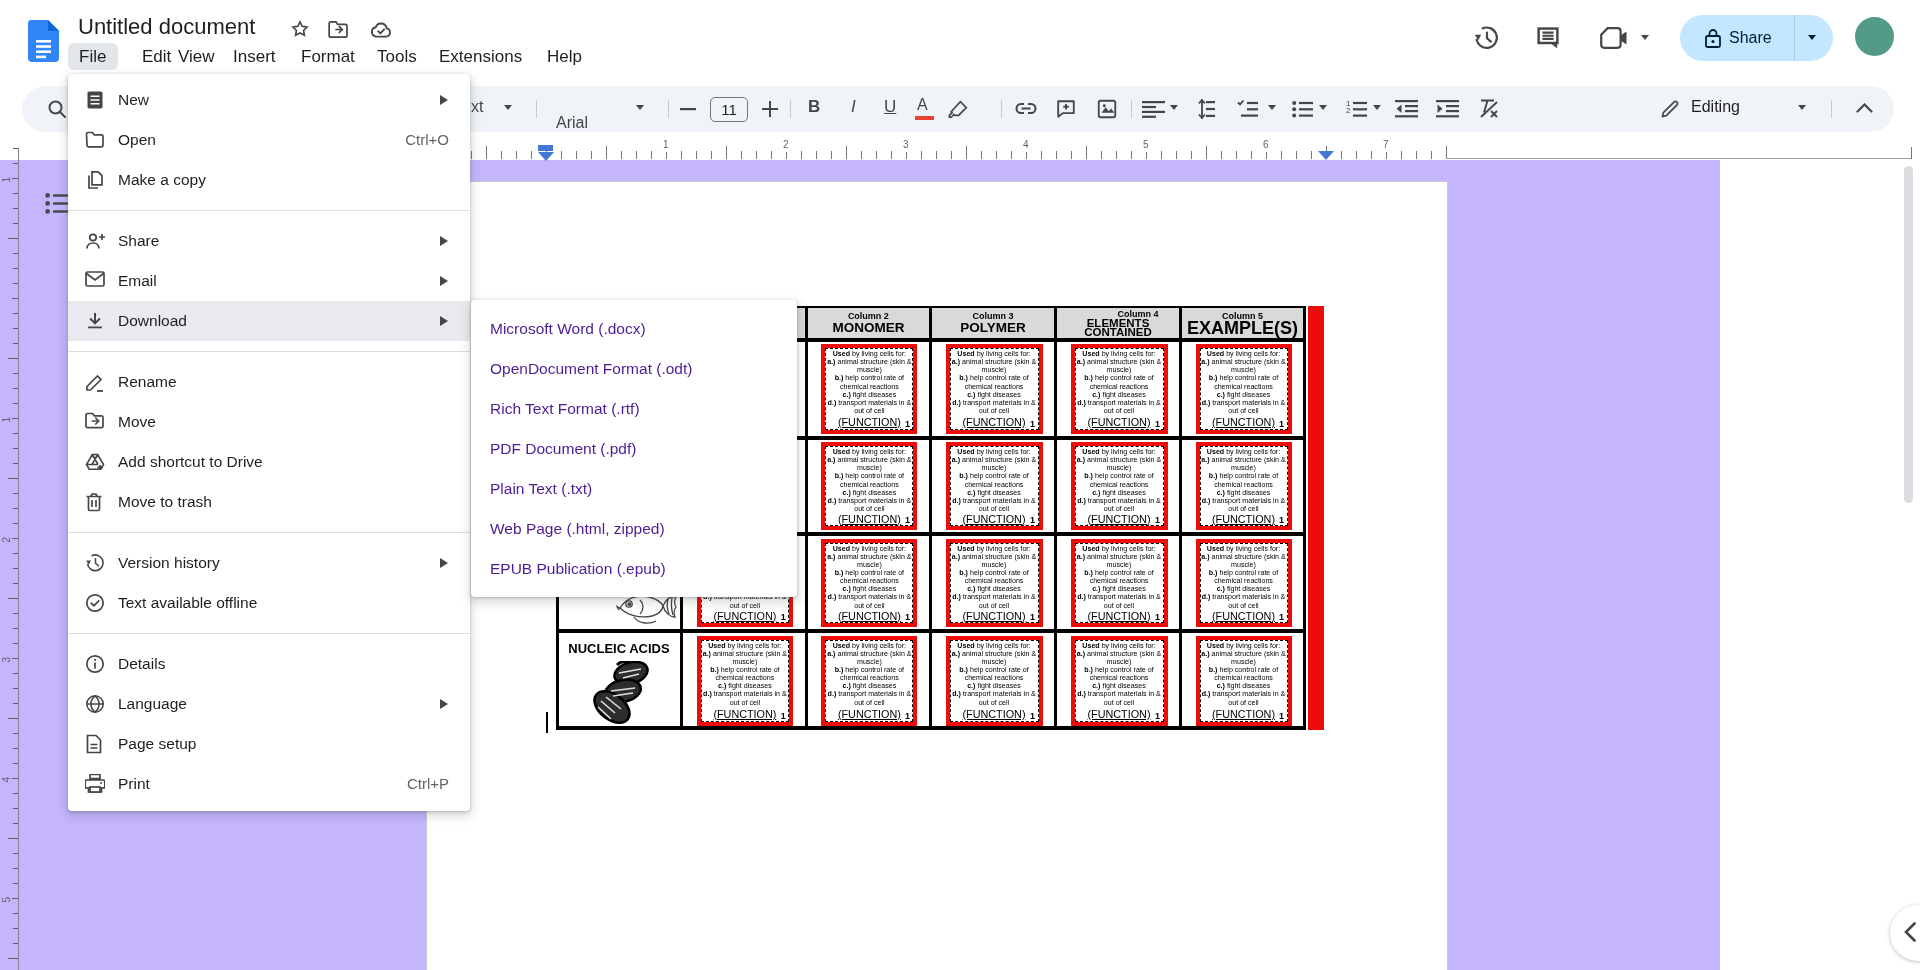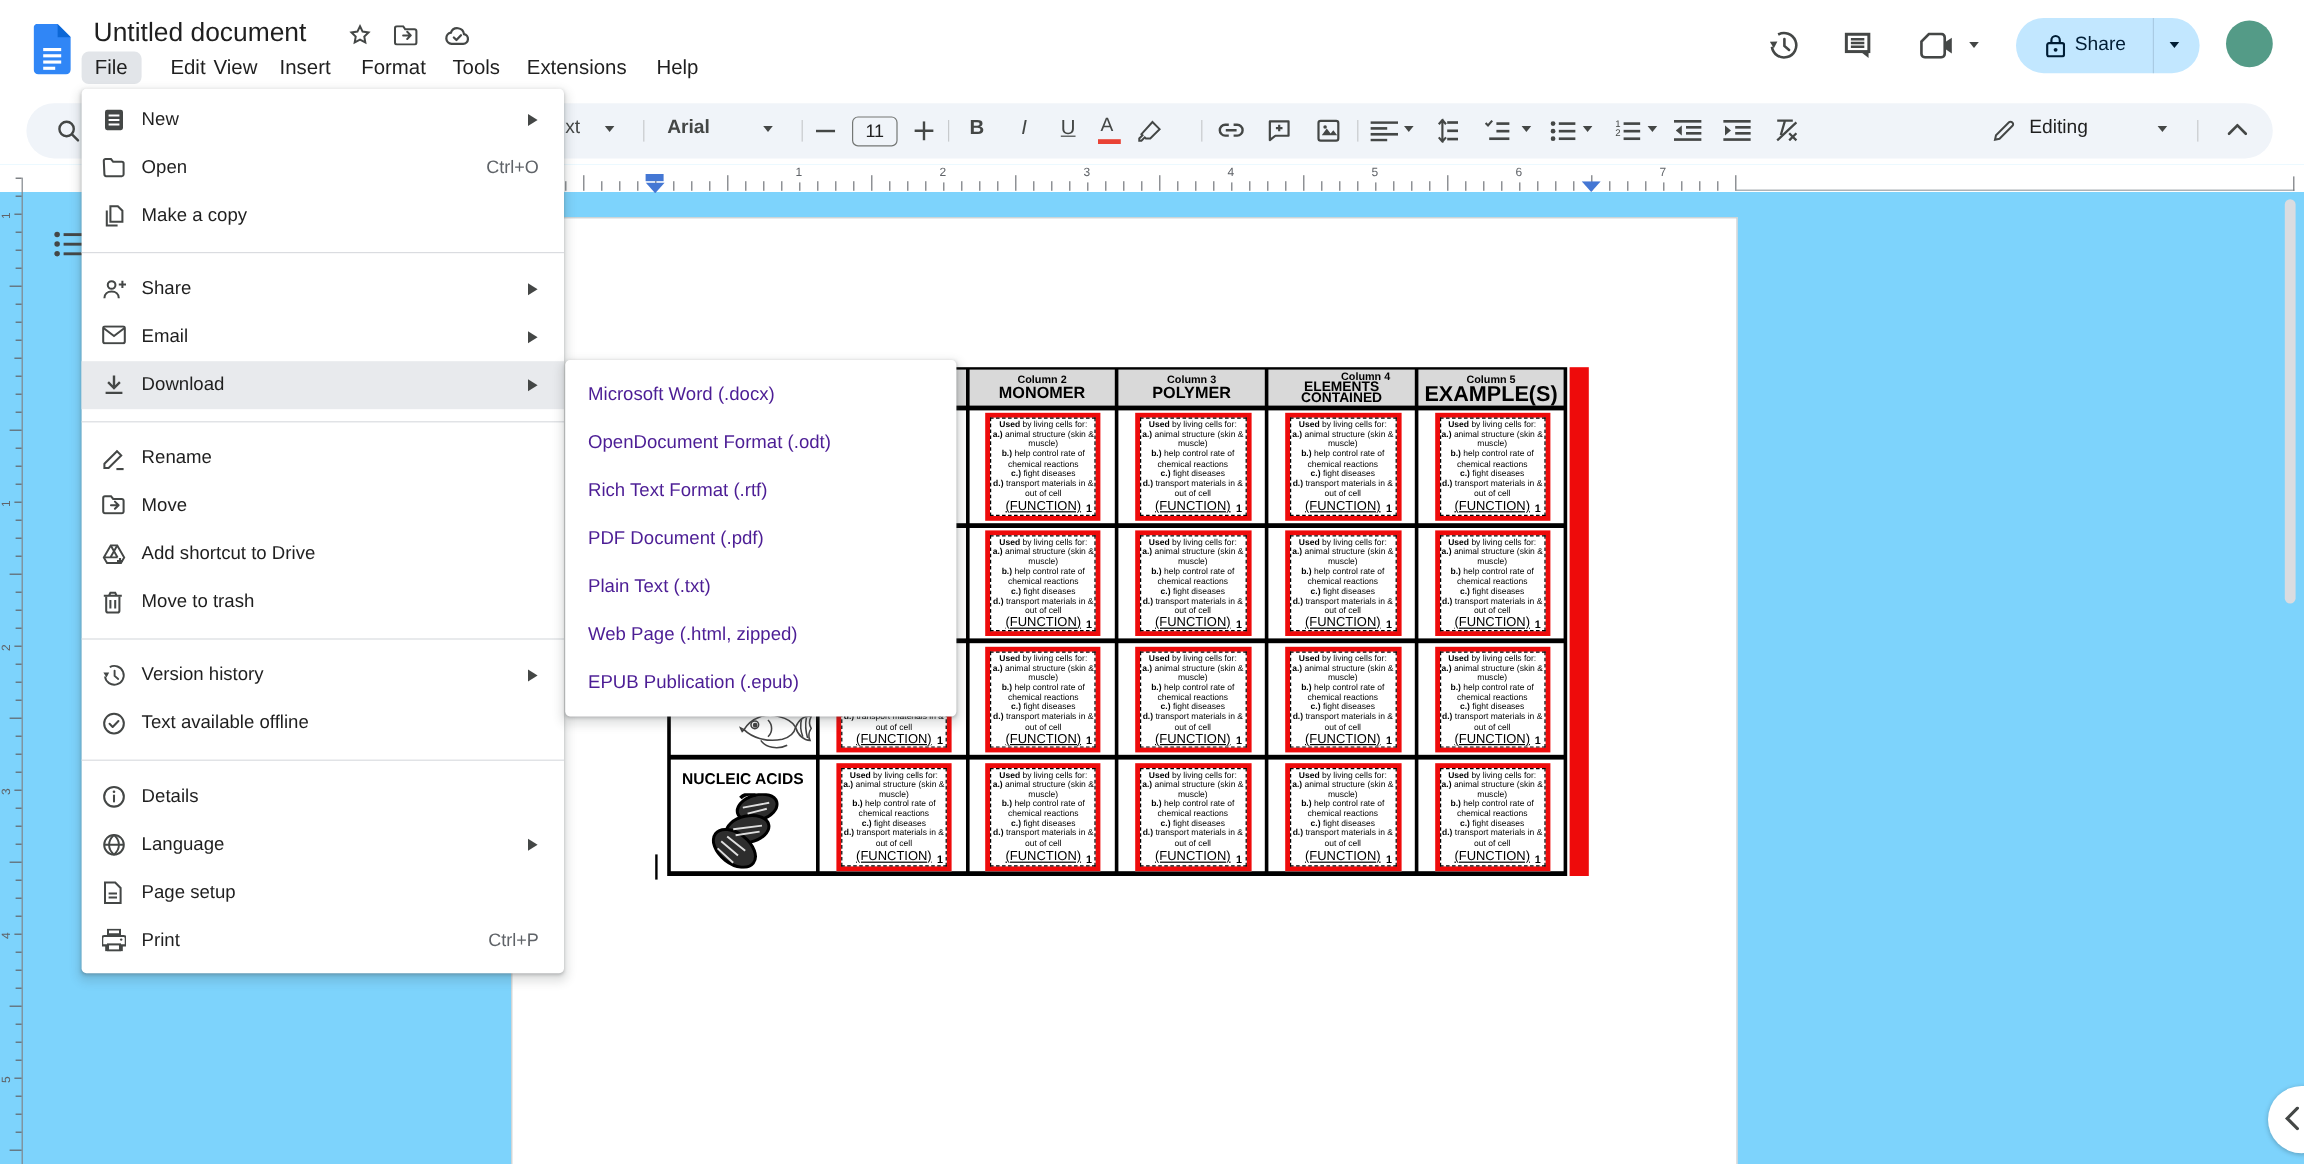--- a/index.html
+++ b/index.html
@@ -1,21 +1,21 @@
 <!DOCTYPE html>
 <html><head>
 <meta charset="utf-8">
 <style>
   * { margin:0; padding:0; box-sizing:border-box; }
   html,body { width:1920px; height:970px; overflow:hidden; background:#ffffff;
     font-family:"Liberation Sans", sans-serif; }
   .abs { position:absolute; }
   #app { position:relative; width:1920px; height:970px; }
   
-  #canvas { position:absolute; left:0; top:137px; width:1920px; height:833px; background:#7dd3fc; }
+  #canvas { position:absolute; left:0; top:137px; width:1720px; height:833px; background:#c4b5fd; }
   #page { position:absolute; left:426px; top:44px; width:1022px; height:900px;
      background:#fff; border:1px solid #c9ccce; }
   
   .tblack { position:absolute; background:#000; }
   .tcell { position:absolute; background:#fff; }
   .thead { position:absolute; background:#d9d9d9; color:#000; text-align:center; }
   .rb { position:absolute; border:4.5px solid #ee0b0b; background:#fff; }
   .rbi { position:absolute; left:0; top:0; right:0; bottom:0; border:1.5px dashed #000;
      font-size:7.1px; line-height:8.15px; text-align:center; color:#000; padding-top:1px;
      white-space:nowrap; overflow:hidden; }
@@ -264,21 +264,21 @@
   <div id="toolbar">
     <svg class="abs ic" style="left:23px;top:11px" width="24" height="24" viewBox="0 0 24 24" fill="none" stroke="currentColor" stroke-width="2">
       <circle cx="10.5" cy="10.5" r="6"></circle>
         <path d="M15 15 l5 5" stroke-linecap="round"></path>
     </svg>
   </div>
   <div id="tb2" class="abs" style="left:0;top:86px;width:1920px;height:46px;font-size:16px;color:#444746;">
     <span class="abs" style="left:471px;top:12px;">xt</span>
     <div class="caret" style="left:504px;top:19px;"></div>
     <div class="tdiv" style="left:536px;"></div>
-    <span class="abs" style="left:556px;top:12px;font-weight:bold;">Arial</span>
+    <span class="abs" style="left:556px;top:28px;">Arial</span>
     <div class="caret" style="left:636px;top:19px;"></div>
     <div class="tdiv" style="left:668px;"></div>
     <svg class="abs" style="left:680px;top:21.5px" width="16" height="3" viewBox="0 0 16 3">
         <rect width="16" height="2.2" fill="#444746"></rect>
       </svg>
     <div class="abs" style="left:710px;top:10.5px;width:38px;height:25px;border:1.4px solid #747775;border-radius:5px;text-align:center;line-height:23px;font-size:15px;color:#1f1f1f;">11</div>
     <svg class="abs" style="left:762px;top:15px" width="16" height="16" viewBox="0 0 16 16">
         <path d="M7 0 h2 v7 h7 v2 H9 v7 H7 V9 H0 V7 h7 Z" fill="#444746"></path>
       </svg>
     <div class="tdiv" style="left:790px;"></div>

